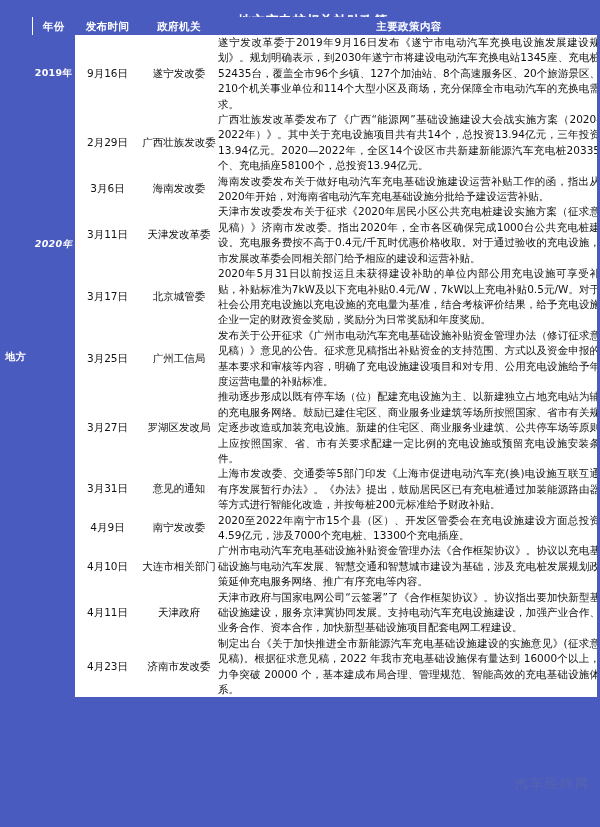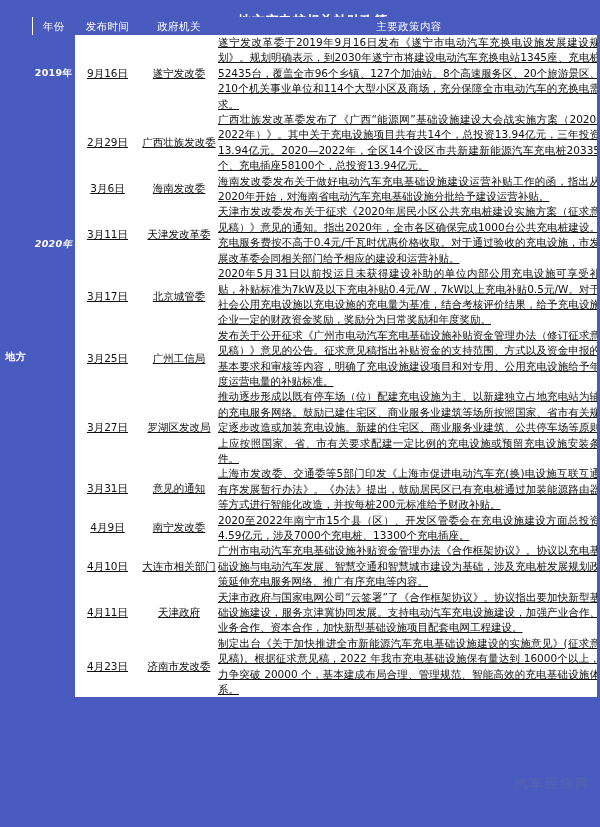--- a/index.html
+++ b/index.html
@@ -80,21 +80,21 @@
     display: block;
     line-height: 12px;
     letter-spacing: 0.5px;
   }
 
   
   .hdr {
     background: #4a5bc0;
     color: #ffffff;
     font-size: 10.5px;
-    font-weight: normal;
+    font-weight: bold;
     text-align: center;
     height: 18px;
     line-height: 18px;
     border-left: 1px solid #ffffff;
     border-bottom: 1px solid #ffffff;
     letter-spacing: 0.4px;
     white-space: nowrap;
   }
   .hdr.first { border-left: 1px solid #ffffff; }
 
@@ -122,21 +122,20 @@
   }
 
   
   .data-cell {
     background: #ffffff;
     color: #111111;
     font-size: 10.5px;
     border-left: 1px solid #ffffff;
     border-bottom: 1px solid #e2e2e6;
     border-top: 1px solid #ffffff;
-    text-decoration: underline;
   }
   .cell-date, .cell-agency {
     text-align: center;
     white-space: nowrap;
     font-size: 10.5px;
     border-right: 1px solid #ececed;
     margin-top: 27px;
   }
   .cell-content {
     text-align: justify;
@@ -224,21 +223,21 @@
           <td class="data-cell cell-content">广西壮族发改革委发布了《广西“能源网”基础设施建设大会战实施方案（2020-2022年）》。其中关于充电设施项目共有共14个，总投资13.94亿元，三年投资13.94亿元。2020—2022年，全区14个设区市共新建新能源汽车充电桩20335个、充电插座58100个，总投资13.94亿元。</td>
         </tr>
         <tr>
           <td class="data-cell cell-date">3月6日</td>
           <td class="data-cell cell-agency">海南发改委</td>
           <td class="data-cell cell-content">海南发改委发布关于做好电动汽车充电基础设施建设运营补贴工作的函，指出从2020年开始，对海南省电动汽车充电基础设施分批给予建设运营补贴。</td>
         </tr>
         <tr>
           <td class="data-cell cell-date">3月11日</td>
           <td class="data-cell cell-agency">天津发改革委</td>
-          <td class="data-cell cell-content">天津市发改委发布关于征求《2020年居民小区公共充电桩建设实施方案（征求意见稿）》意见的通知。指出2020年，全市各区确保完成1000台公共充电桩建设。充电服务费按不高于0.4元/千瓦时优惠价格收取。对于通过验收的充电设施，市发展改革委会同相关部门给予相应的建设和运营补贴。</td>
+          <td class="data-cell cell-content">天津市发改委发布关于征求《2020年居民小区公共充电桩建设实施方案（征求意见稿）》济南市发改委。指出2020年，全市各区确保完成1000台公共充电桩建设。充电服务费按不高于0.4元/千瓦时优惠价格收取。对于通过验收的充电设施，市发展改革委会同相关部门给予相应的建设和运营补贴。</td>
         </tr>
         <tr>
           <td class="data-cell cell-date">3月17日</td>
           <td class="data-cell cell-agency">北京城管委</td>
           <td class="data-cell cell-content">2020年5月31日以前投运且未获得建设补助的单位内部公用充电设施可享受补贴，补贴标准为7kW及以下充电补贴0.4元/W，7kW以上充电补贴0.5元/W。对于社会公用充电设施以充电设施的充电量为基准，结合考核评价结果，给予充电设施企业一定的财政资金奖励，奖励分为日常奖励和年度奖励。</td>
         </tr>
         <tr>
           <td class="data-cell cell-date">3月25日</td>
           <td class="data-cell cell-agency">广州工信局</td>
           <td class="data-cell cell-content">发布关于公开征求《广州市电动汽车充电基础设施补贴资金管理办法（修订征求意见稿）》意见的公告。征求意见稿指出补贴资金的支持范围、方式以及资金申报的基本要求和审核等内容，明确了充电设施建设项目和对专用、公用充电设施给予年度运营电量的补贴标准。</td>

